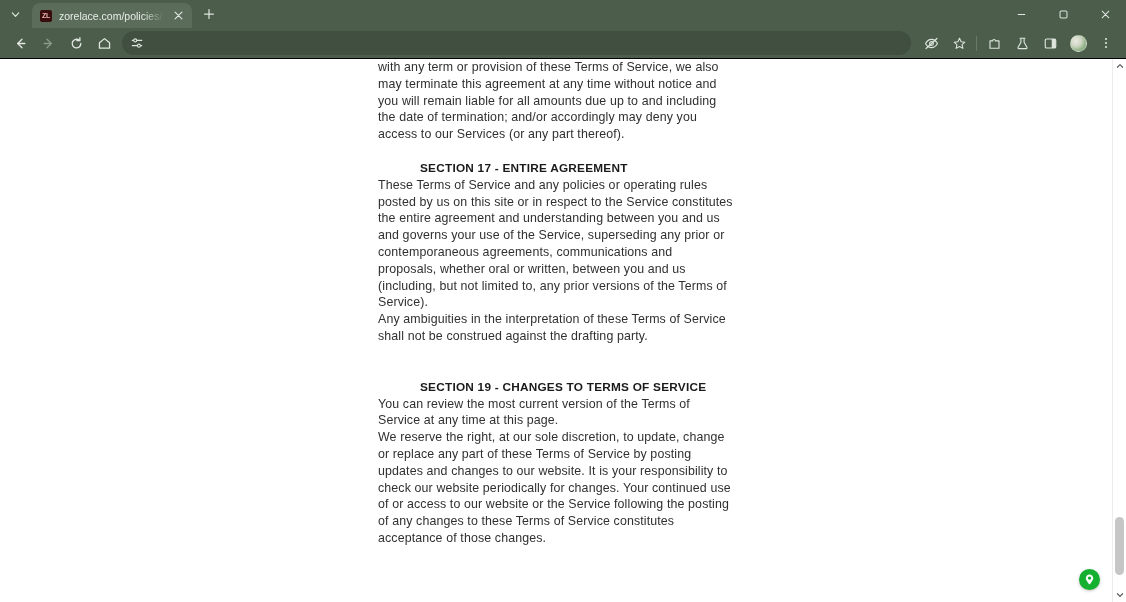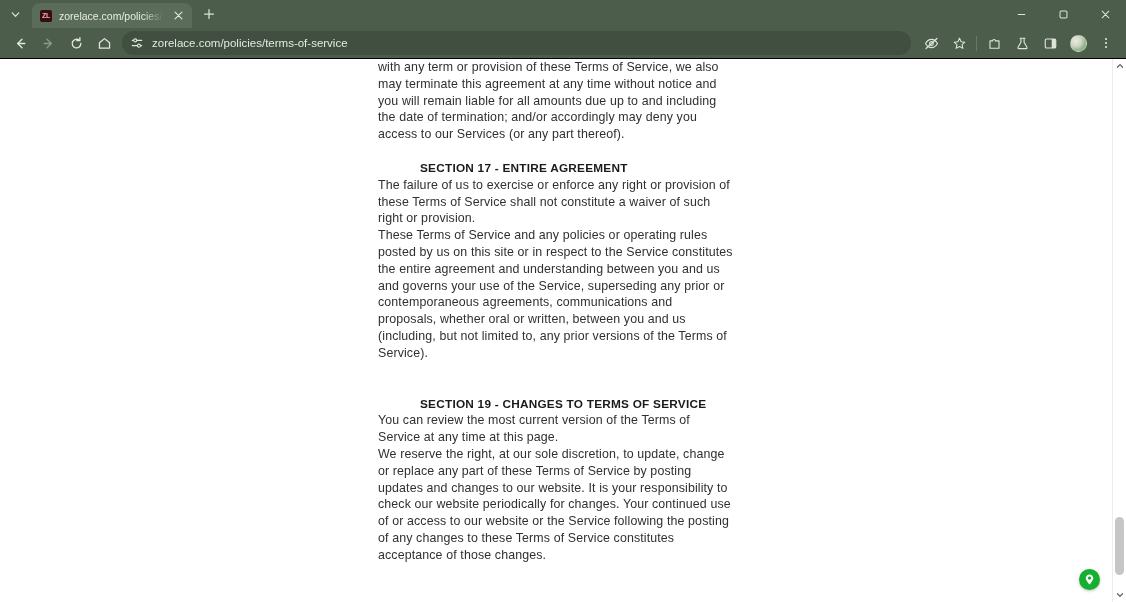--- a/index.html
+++ b/index.html
@@ -250,21 +250,20 @@
       <path d="M2.6 7.3 L8 2.8 L13.4 7.3 V13 H2.6 Z" fill="none" stroke="#e2e9e2" stroke-width="1.35" stroke-linejoin="round"></path>
     </svg>
   </div>
 
   <div class="omnibox">
     <svg width="14" height="14" viewBox="0 0 16 16">
       <path d="M2.6 5 H13.4 M2.6 11 H13.4" stroke="#dde5dd" stroke-width="1.25" stroke-linecap="round"></path>
       <circle cx="6" cy="5" r="1.7" fill="#404f40" stroke="#dde5dd" stroke-width="1.2"></circle>
       <circle cx="10.2" cy="11" r="1.7" fill="#404f40" stroke="#dde5dd" stroke-width="1.2"></circle>
     </svg>
-    <div class="omni-url">zorelace.com/policies/terms-of-service</div>
   </div>
 
   <div class="tb-right">
 
     <div class="tbtn">
       <svg width="15" height="15" viewBox="0 0 16 16">
         <path d="M1.6 8 C3.4 4.9 5.6 3.6 8 3.6 C10.4 3.6 12.6 4.9 14.4 8 C12.6 11.1 10.4 12.4 8 12.4 C5.6 12.4 3.4 11.1 1.6 8 Z" fill="none" stroke="#dde5dd" stroke-width="1.2"></path>
         <circle cx="8" cy="8" r="2" fill="none" stroke="#dde5dd" stroke-width="1.2"></circle>
         <path d="M2.2 13.4 L13.8 2.6" stroke="#dde5dd" stroke-width="1.3" stroke-linecap="round"></path>
       </svg>
@@ -316,24 +315,24 @@
 
   <div class="page">
     <div class="block">
         <p class="para">with any term or provision of these Terms of Service, we also may terminate this agreement at any time without notice and you will remain liable for all amounts due up to and including the date of termination; and/or accordingly may deny you access to our Services (or any part thereof).</p>
       </div>
     <div class="gap-sect"></div>
     <div class="block">
         <p class="heading">SECTION 17 - ENTIRE AGREEMENT</p>
       </div>
     <div class="block">
-        <p class="para">The failure of us to exercise or enforce any right or provision of these Terms of Service shall not constitute a waiver of such right or provision.</p>
-      </div>
-    <div class="block">
         <p class="para">These Terms of Service and any policies or operating rules posted by us on this site or in respect to the Service constitutes the entire agreement and understanding between you and us and governs your use of the Service, superseding any prior or contemporaneous agreements, communications and proposals, whether oral or written, between you and us (including, but not limited to, any prior versions of the Terms of Service).</p>
+      </div>
+    <div class="block">
+        <p class="para">Any ambiguities in the interpretation of these Terms of Service shall not be construed against the drafting party.</p>
       </div>
     <div class="gap-sect"></div>
     <div class="gap-sect"></div>
     <div class="block">
         <p class="heading">SECTION 19 - CHANGES TO TERMS OF SERVICE</p>
       </div>
     <div class="block">
         <p class="para">You can review the most current version of the Terms of Service at any time at this page.</p>
       </div>
     <div class="block">

